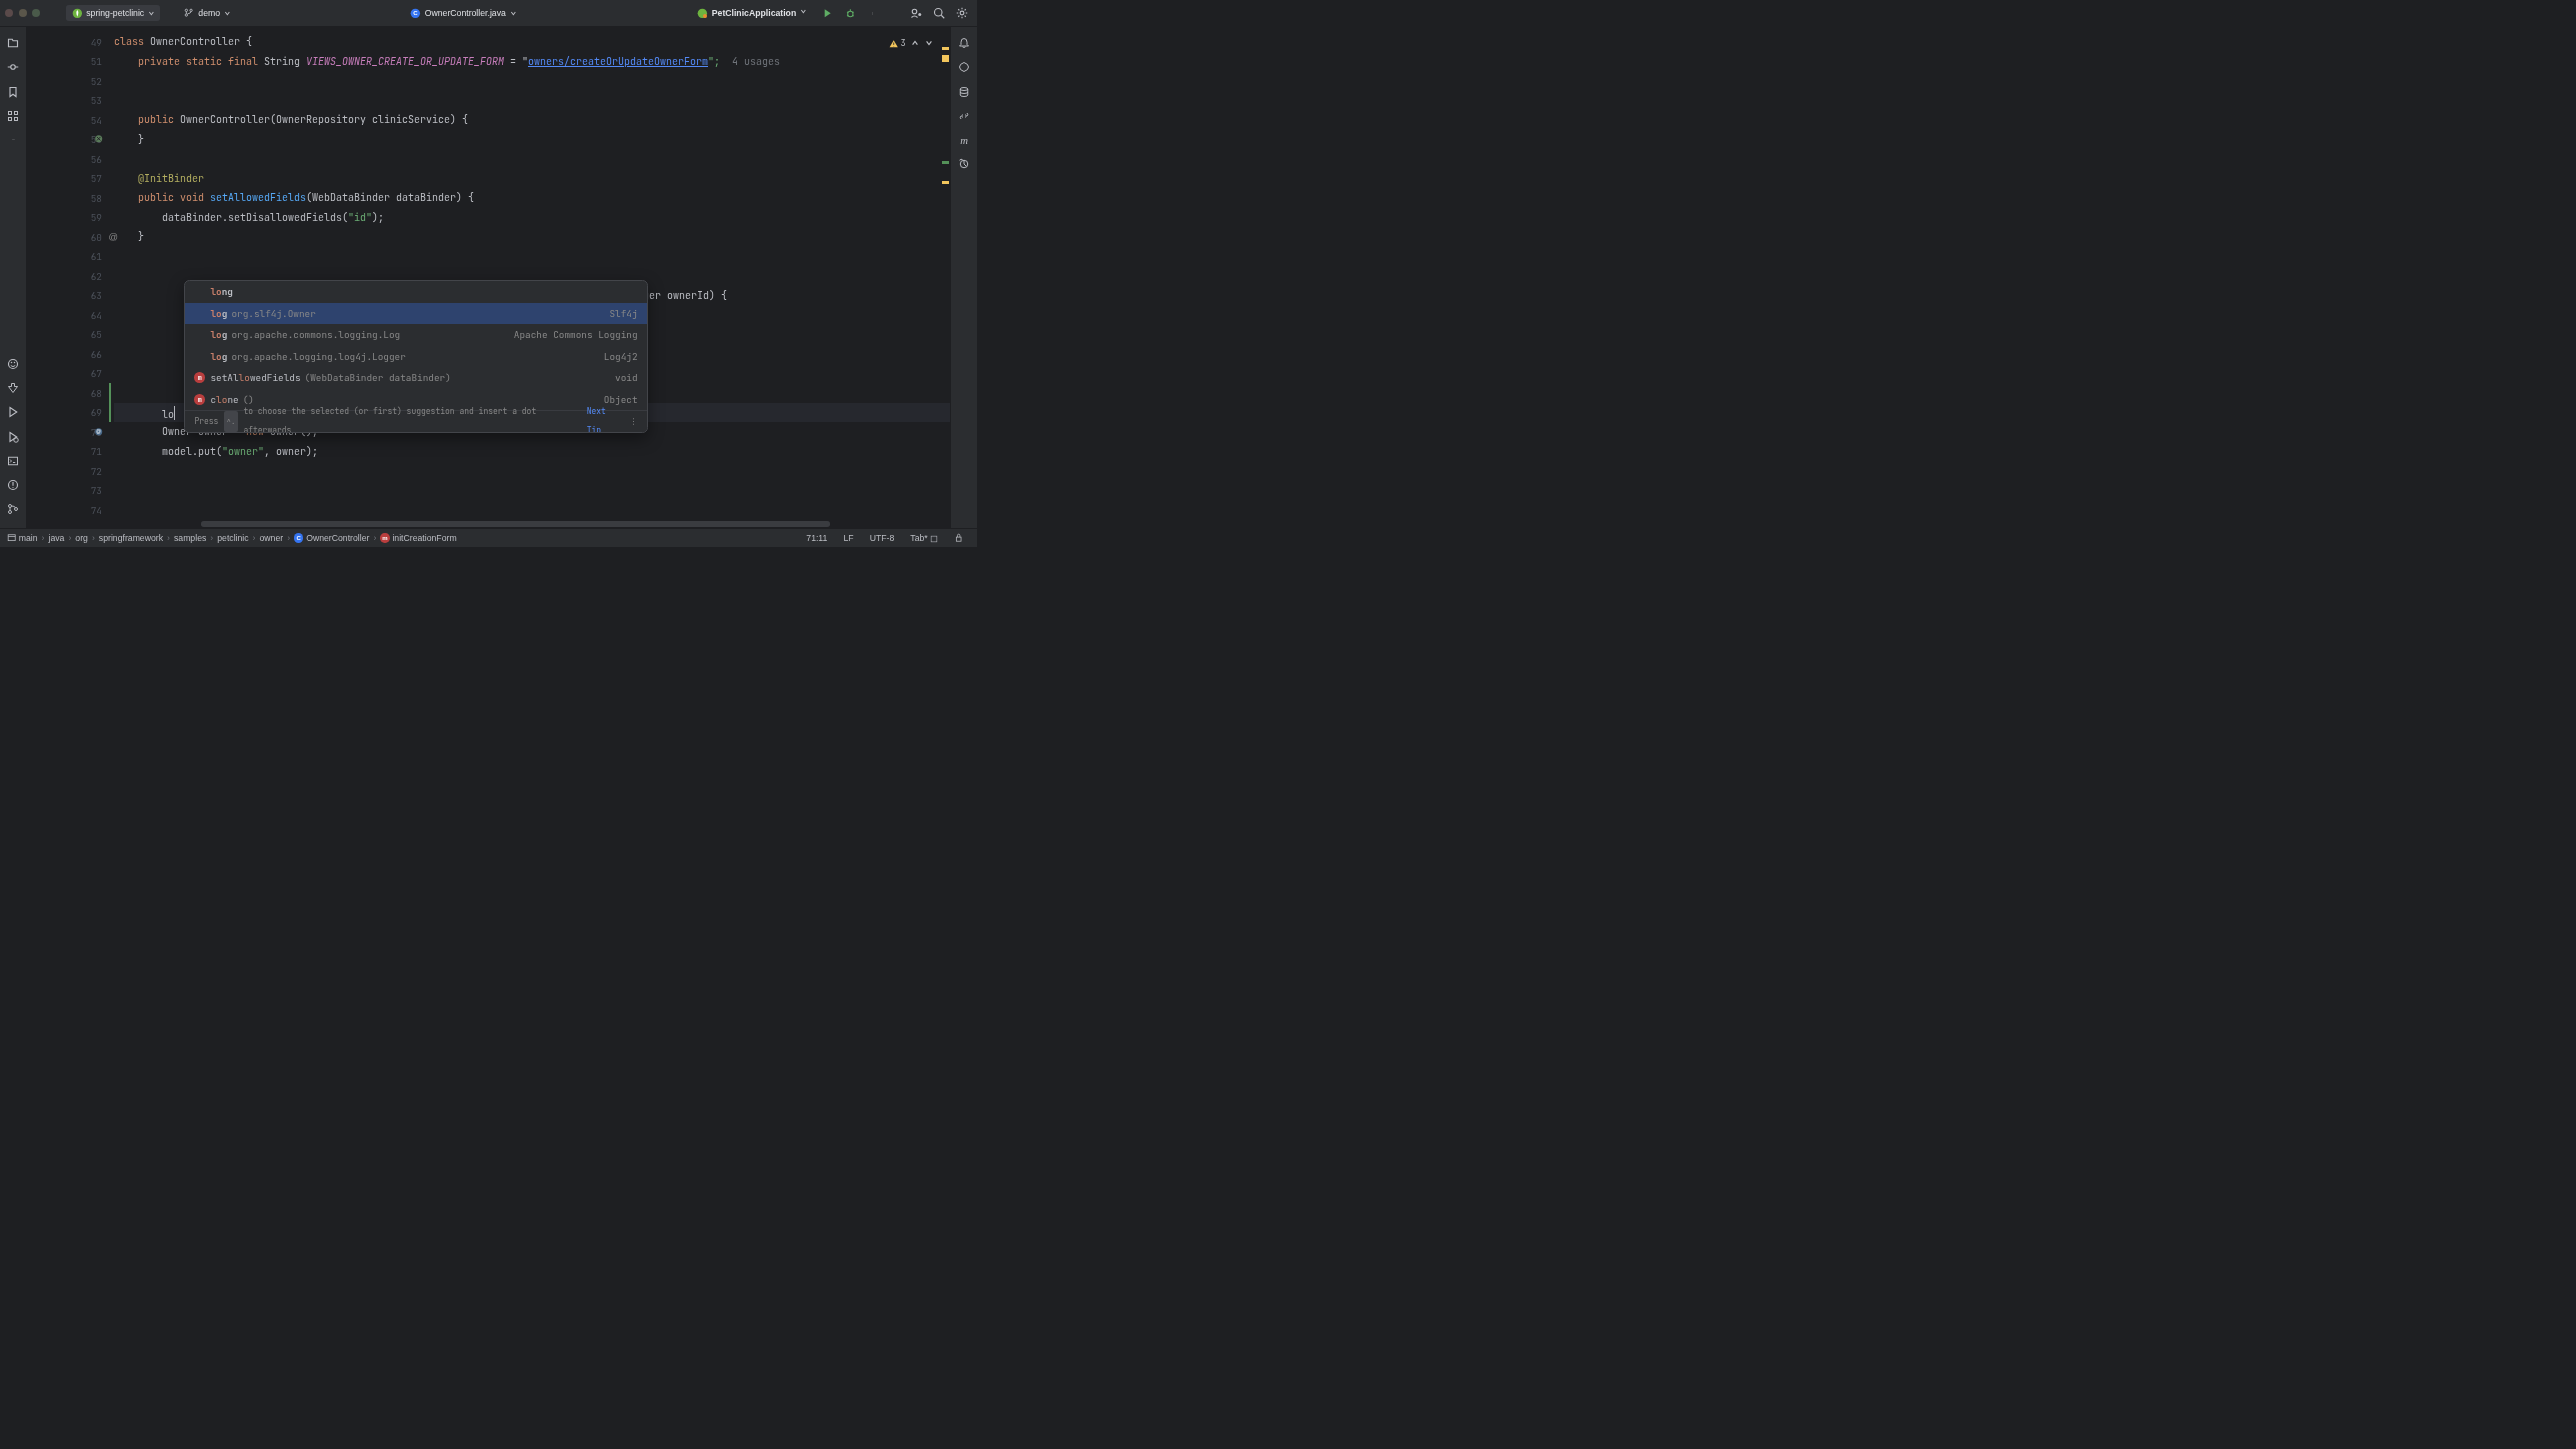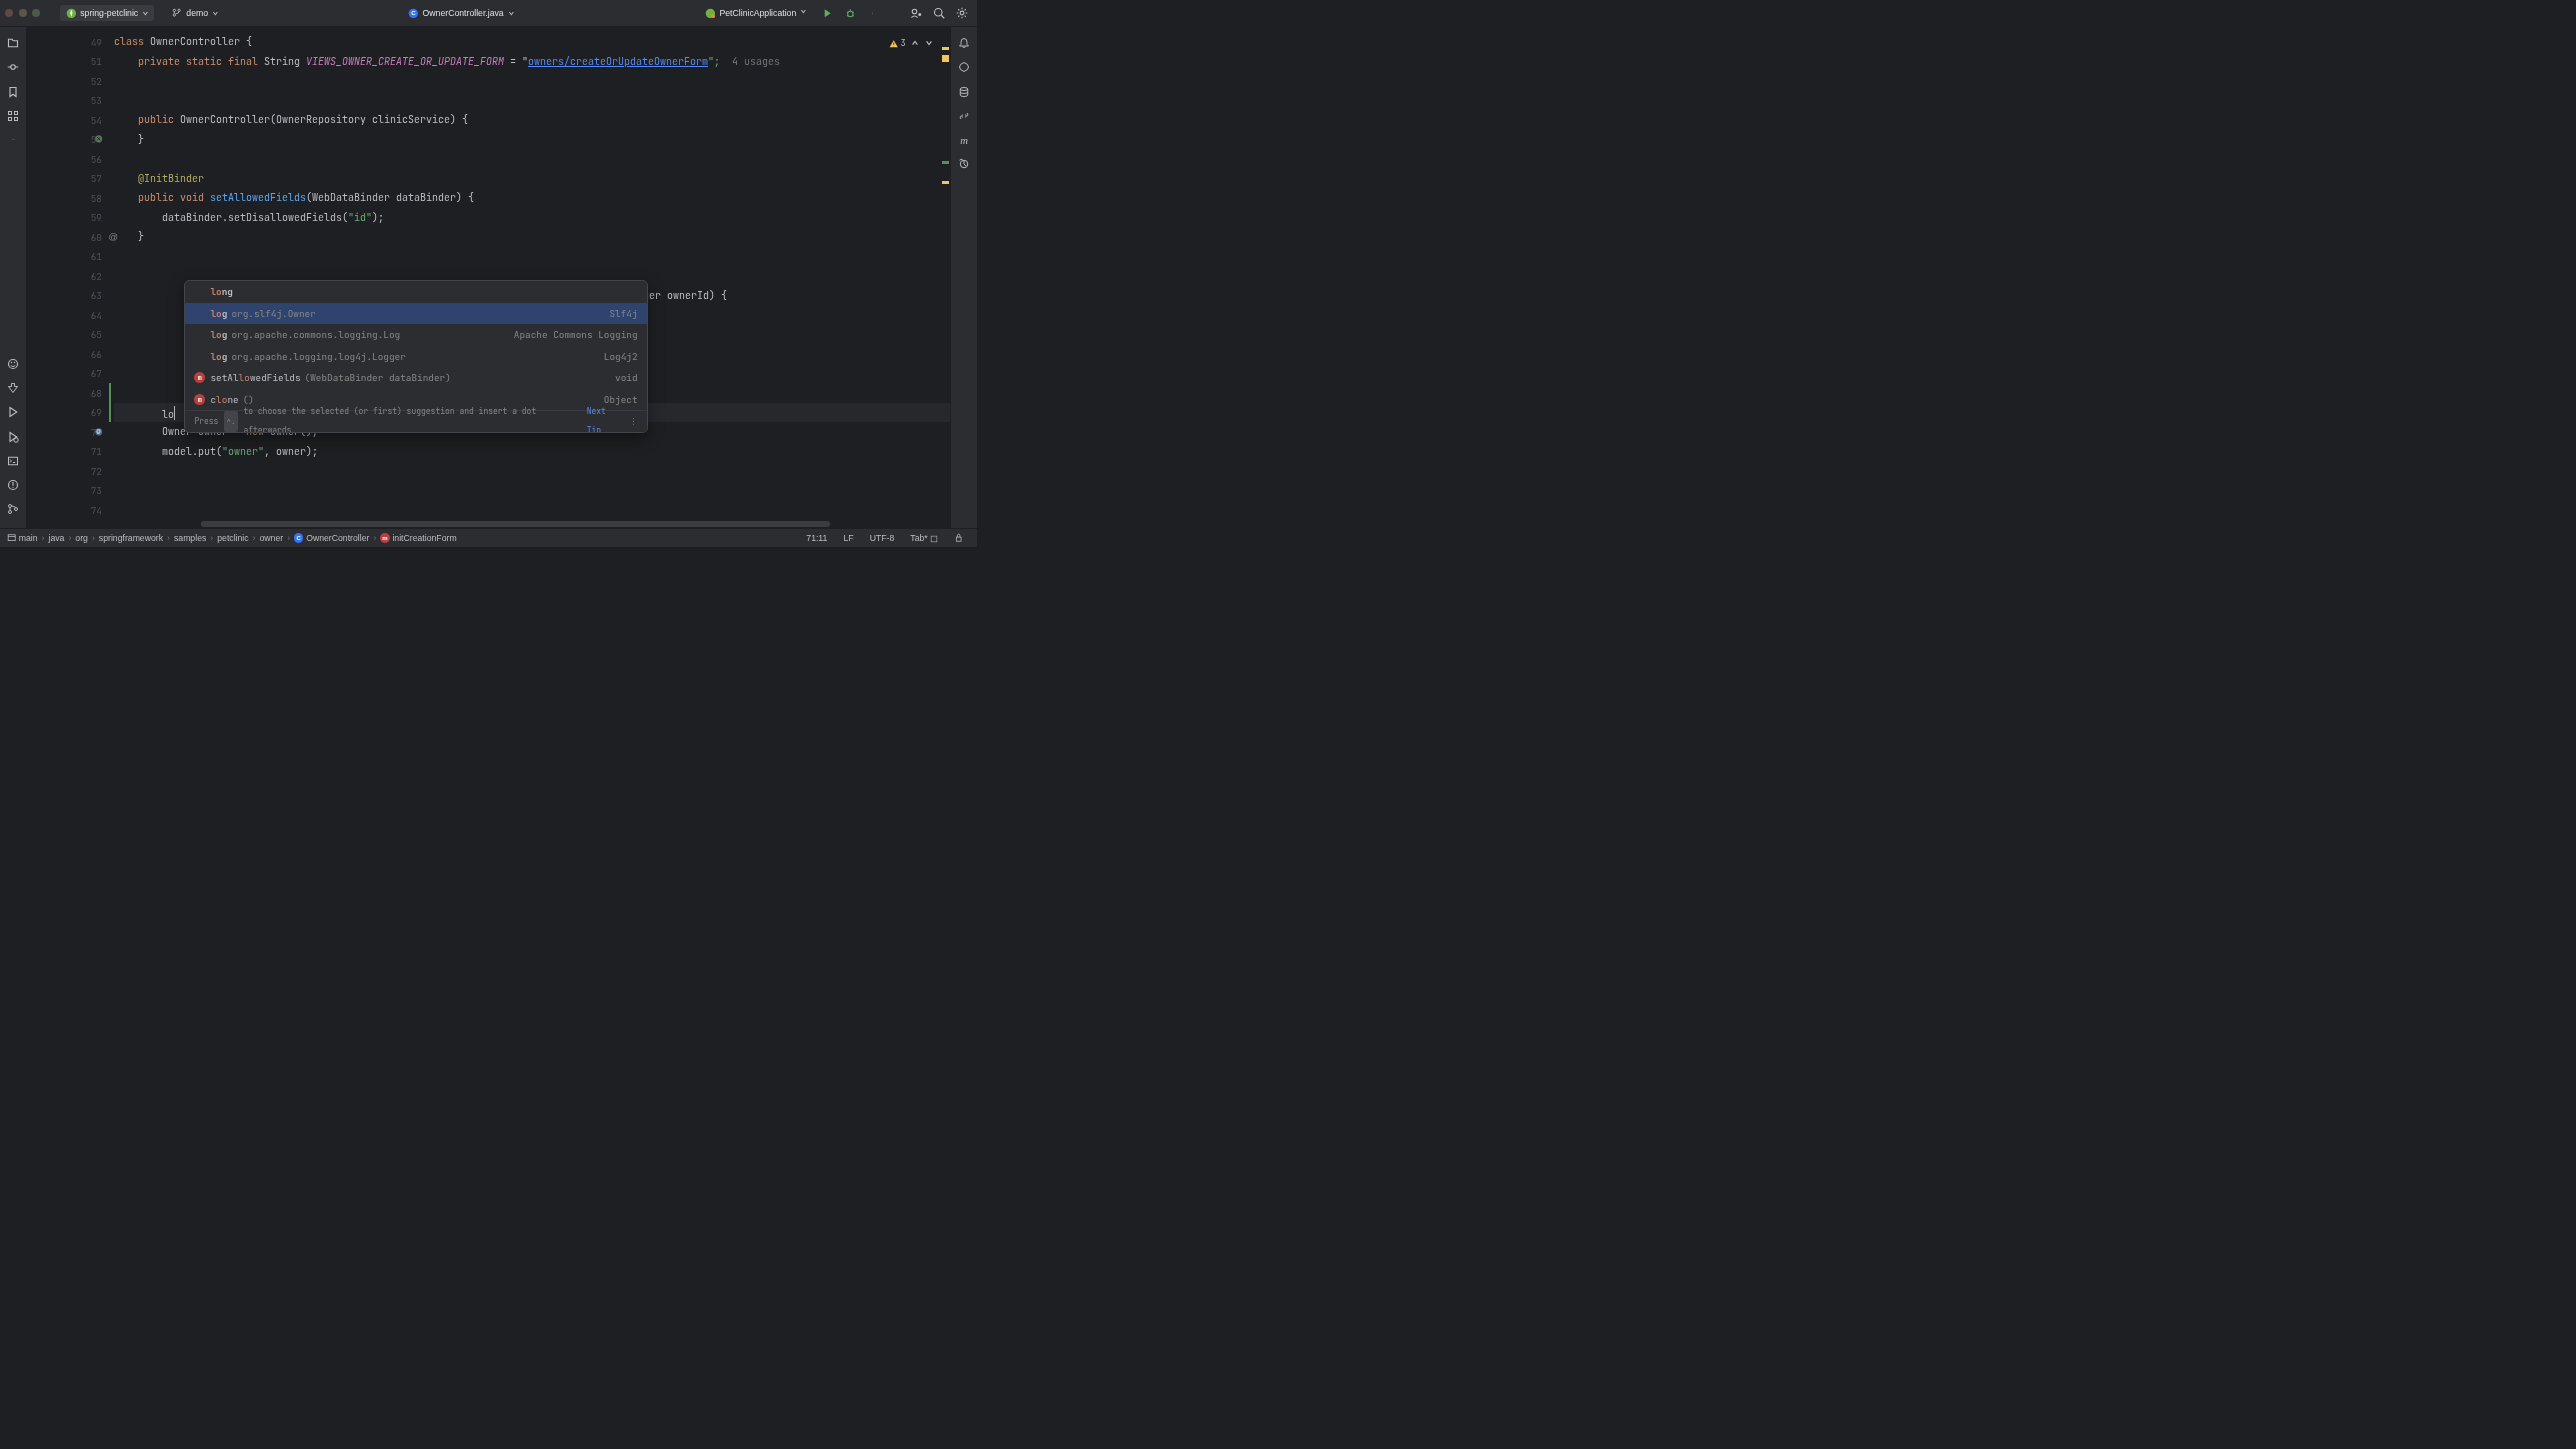--- a/index.html
+++ b/index.html
@@ -14,21 +14,21 @@
     position: relative;
   }
   
   
   .top-toolbar {
     height: 27px;
     background: #2b2d30;
     display: flex;
     align-items: center;
     padding: 0 5.4px;
-    gap: 12px;
+    gap: 18px;
     border-bottom: 0.7px solid #1e1f22;
   }
   .traffic-lights { display: flex; gap: 5.4px; margin-right: 8px; }
   .traffic-light { width: 8px; height: 8px; border-radius: 50%; }
   .tl-red { background: #5a4a4a; }
   .tl-yellow { background: #5a564a; }
   .tl-green { background: #4a5a4a; }
   
   .project-chip, .branch-chip {
     display: flex; align-items: center; gap: 4px;
@@ -44,21 +44,21 @@
   .file-tab {
     display: flex; align-items: center; gap: 4px;
     padding: 2.7px 6.7px; color: #dfe1e5;
   }
   
   .toolbar-right {
     display: flex; align-items: center; gap: 4px;
   }
   .run-config {
     display: flex; align-items: flex-start; gap: 4px;
-    padding: 2.7px 6.7px; border-radius: 2.7px; color: #dfe1e5;
+    padding: 2.7px 6.7px; border-radius: 2.7px; color: #dfe1e5; font-weight: bold;
   }
   .icon-btn {
     width: 19px; height: 19px; display: flex; align-items: center; justify-content: center;
     border-radius: 2.7px; cursor: pointer; color: #bcbec4;
   }
   
   
   .main-area {
     display: flex;
     height: calc(100% - 27px - 19px);

